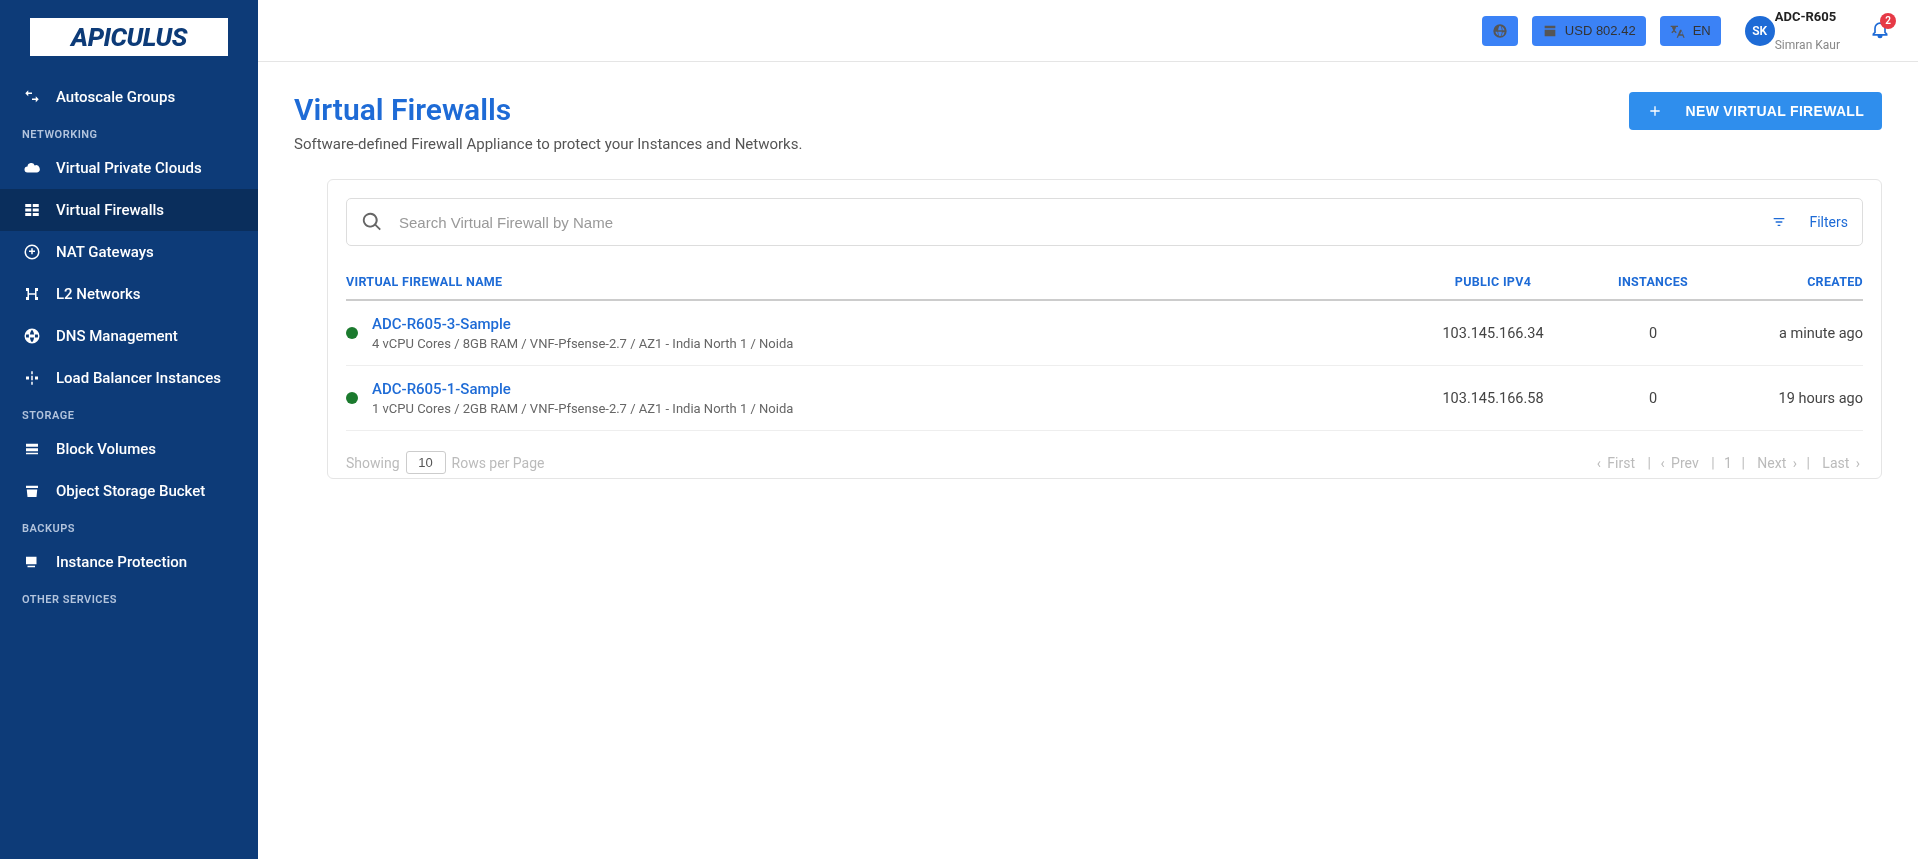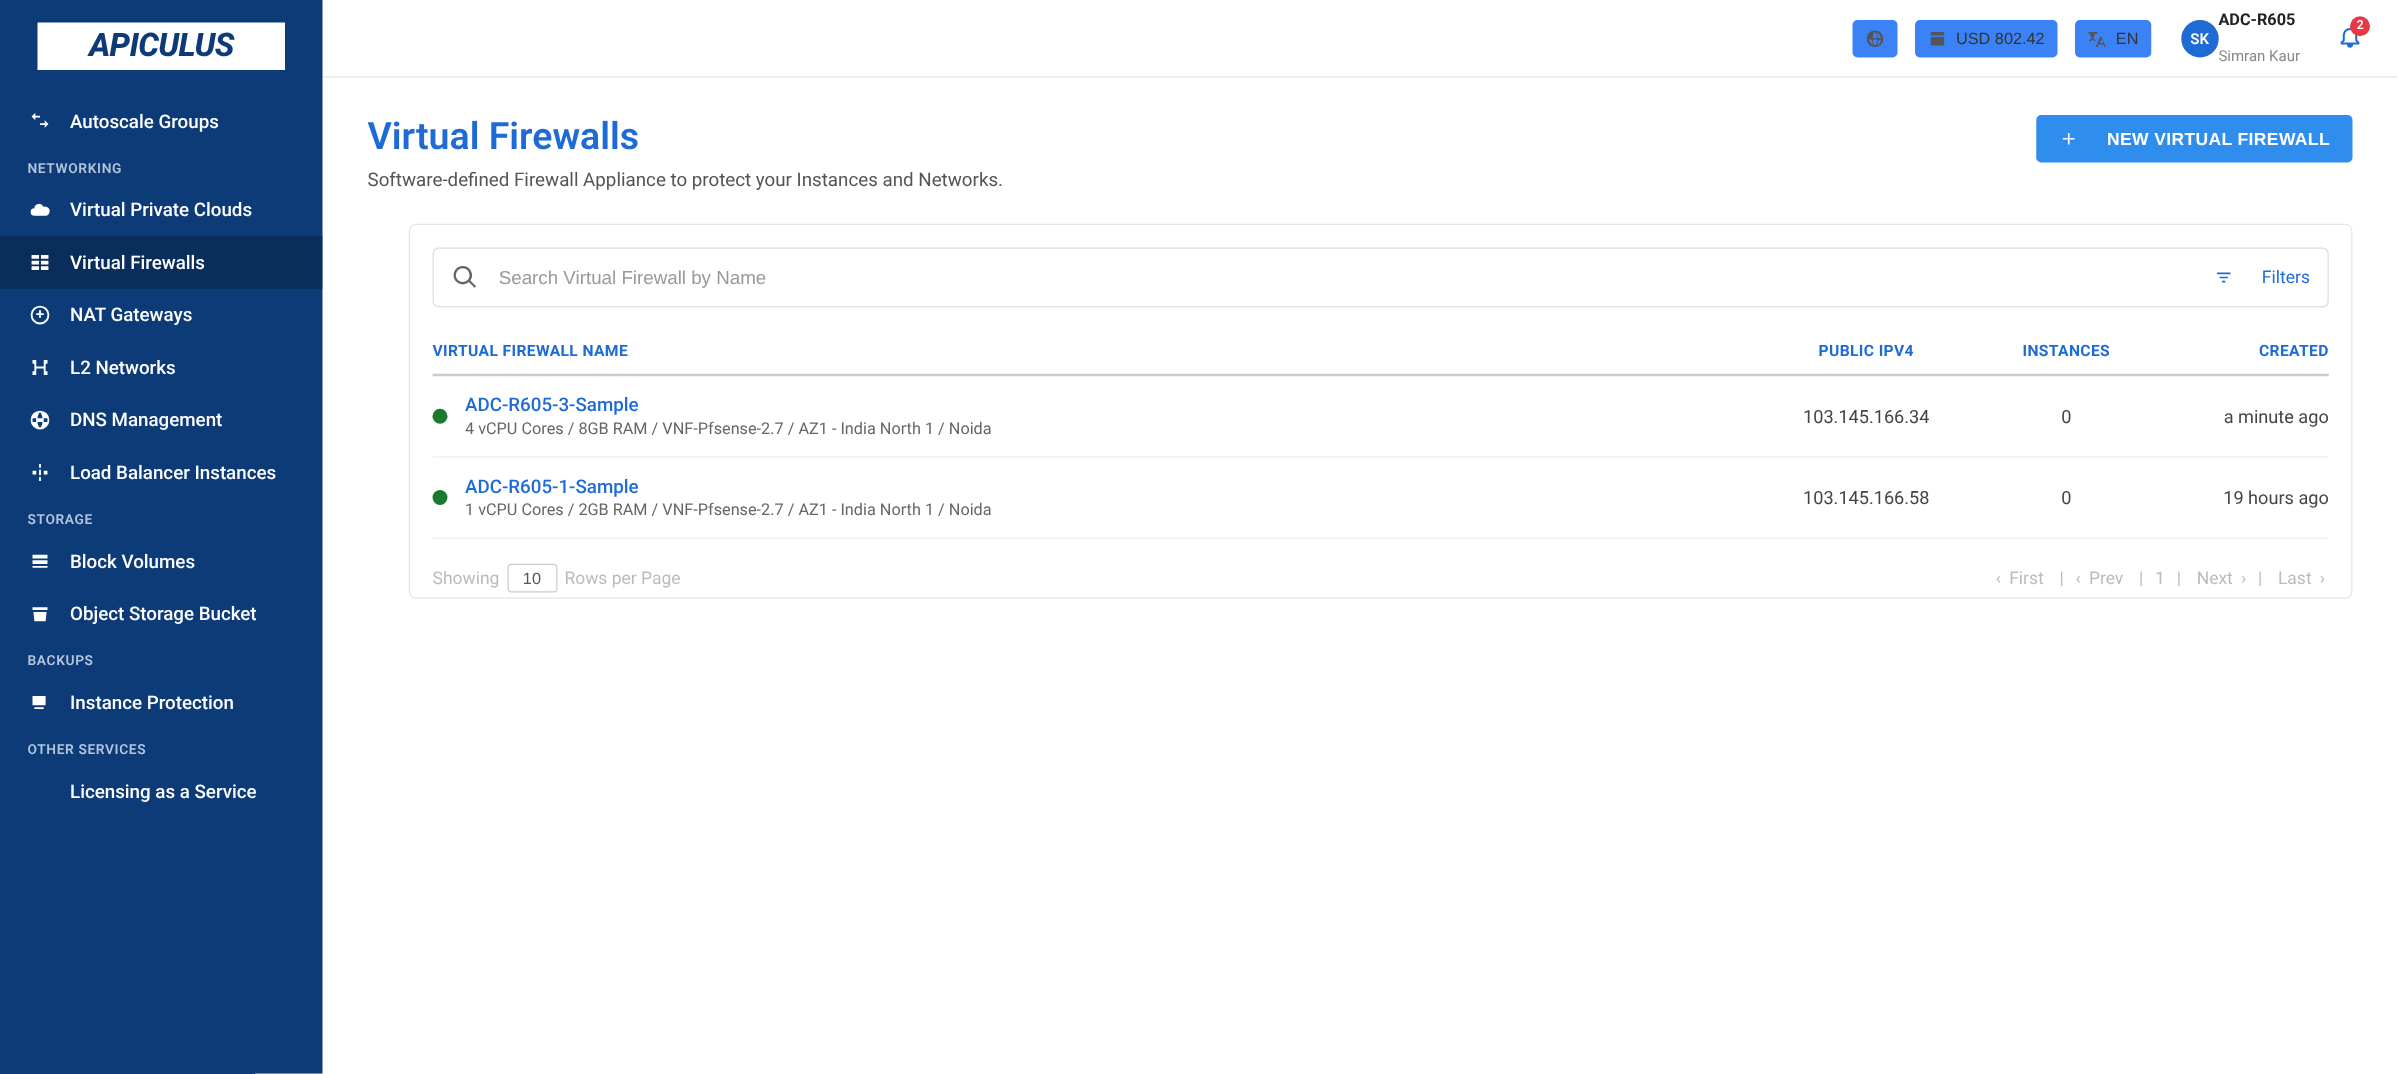--- a/index.html
+++ b/index.html
@@ -155,24 +155,20 @@
     <div class="nav-item">
       <span class="nav-icon">
           <svg viewBox="0 0 24 24">
             <path d="M4 5h14v10H4V5zm2 12h10v2H6v-2z"></path>
           </svg>
         </span>
       <span>Instance Protection</span>
     </div>
 
     <div class="section-heading">OTHER SERVICES</div>
-    <div class="nav-item">
-      <span class="nav-icon"></span>
-      <span>Licensing as a Service</span>
-    </div>
   </aside>
 
   <main class="main">
     <div class="topbar">
       <button class="top-btn">
         <svg viewBox="0 0 24 24">
             <path d="M12 2a10 10 0 100 20 10 10 0 000-20zm6.9 9h-3c-.2-2.5-.9-4.7-1.9-6.3A8 8 0 0118.9 11zM12 4c1 0 2.4 2.6 2.8 7H9.2C9.6 6.6 11 4 12 4zm-2 0A8 8 0 005.1 11h3c.2-2.5.9-4.7 1.9-6.3zm-4.9 9h3c.2 2.5.9 4.7 1.9 6.3A8 8 0 015.1 13zM12 20c-1 0-2.4-2.6-2.8-7h5.6c-.4 4.4-1.8 7-2.8 7zm2 0c1-1.6 1.7-3.8 1.9-6.3h3A8 8 0 0114 20z"></path>
           </svg>
       </button>
       <button class="top-btn">

